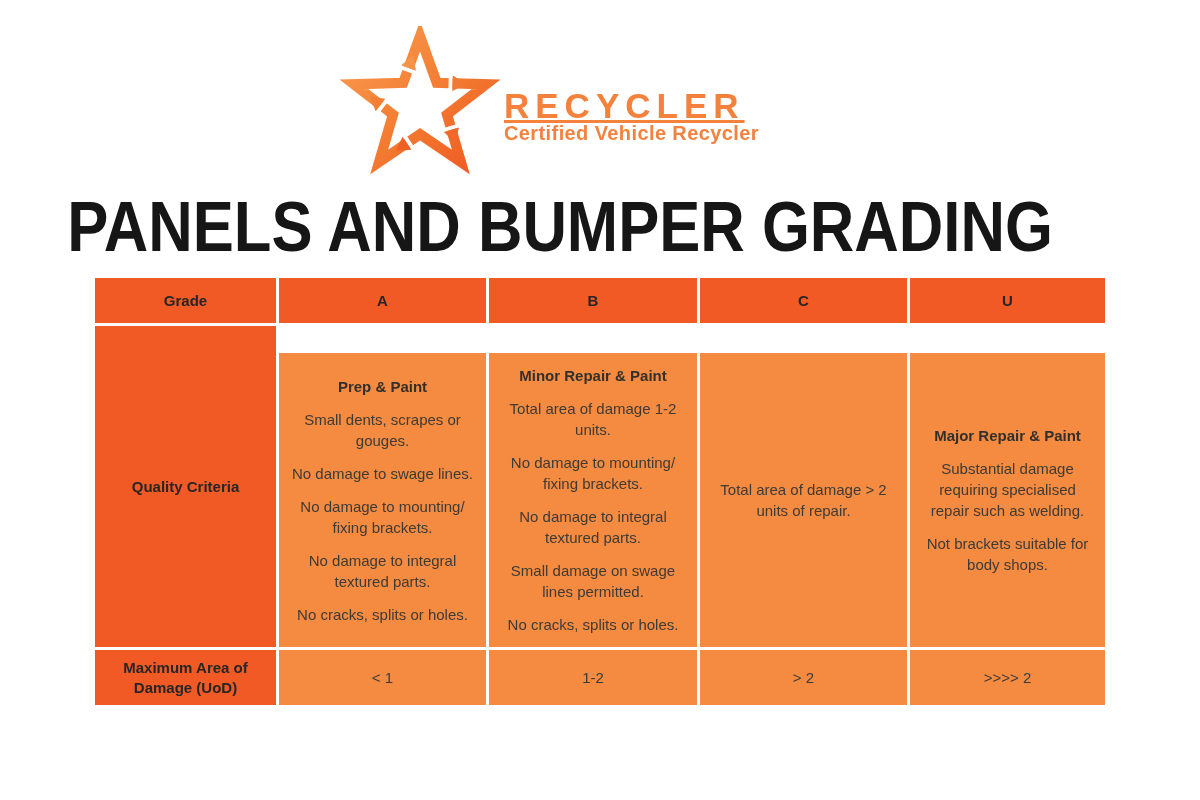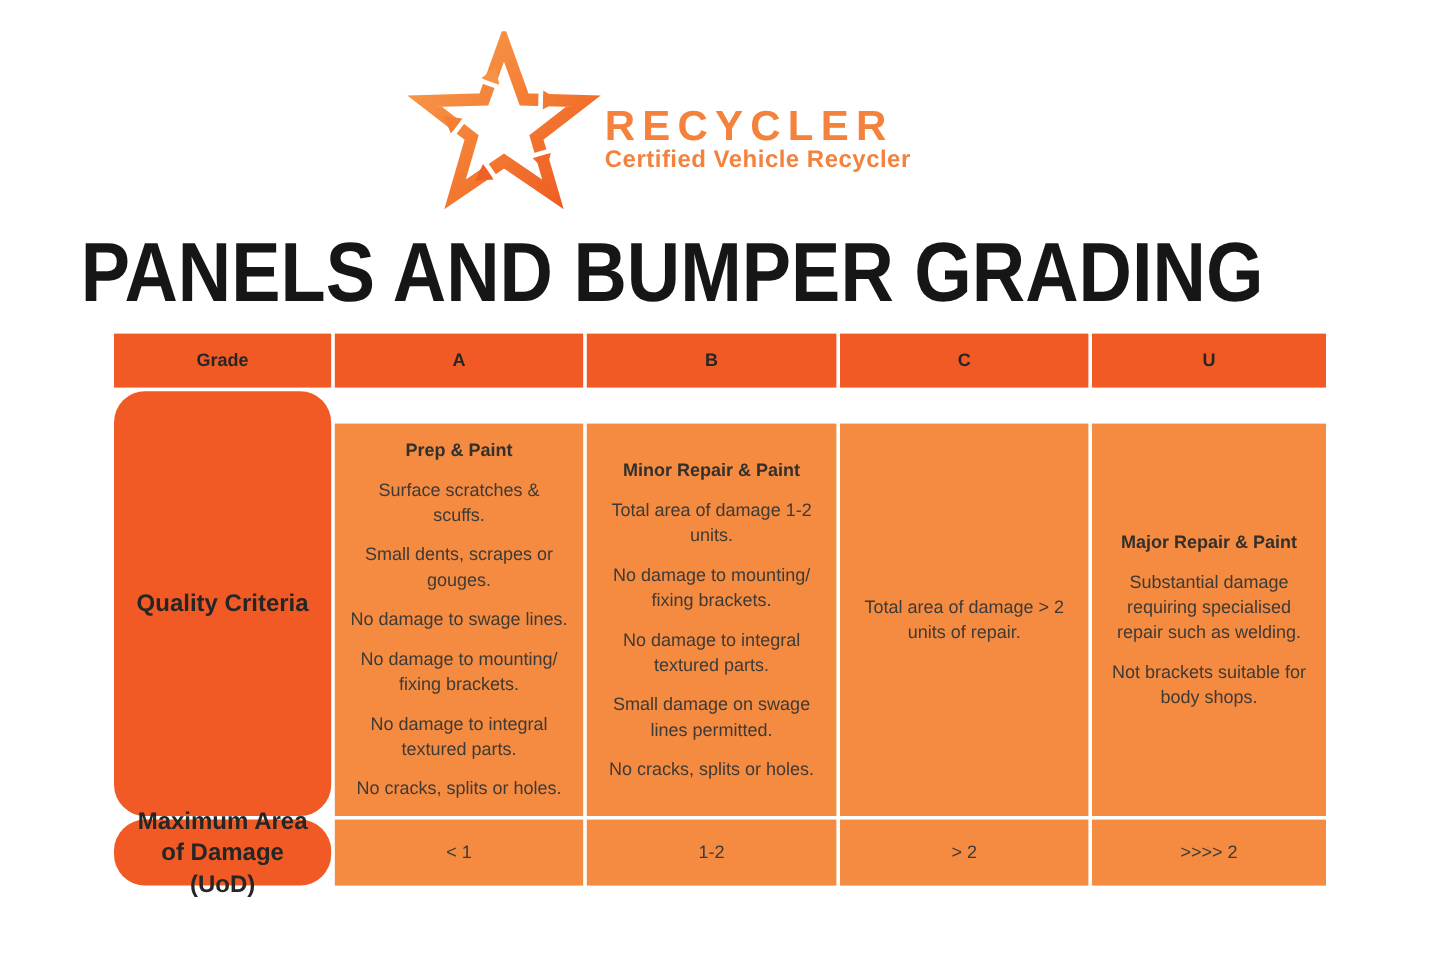--- a/index.html
+++ b/index.html
@@ -2,35 +2,35 @@
 <html><head>
 <meta charset="utf-8">
 <style>
   * { margin:0; padding:0; box-sizing:border-box; }
   html,body { width:1200px; height:800px; background:#ffffff; font-family:"Liberation Sans", sans-serif; overflow:hidden; }
   .page { position:relative; width:1200px; height:800px; background:#ffffff; }
 
   
   .logo-star { position:absolute; left:338px; top:26px; width:164px; height:158px; }
   .logo-text { position:absolute; left:504px; top:88px; }
-  .logo-name { font-size:35px; font-weight:bold; letter-spacing:6px; color:#F4813C; line-height:1; }
+  .logo-name { font-size:35px; font-weight:bold; letter-spacing:6px; color:#F4813C; line-height:1;text-decoration:underline; }
   .logo-tagline { font-size:20px; font-weight:bold; letter-spacing:0.4px; color:#F4823F; line-height:1; }
 
   
   .page-title { position:absolute; top:192px; left:0; width:1060px; text-align:center; }
   .page-title span { display:inline-block; font-size:70px; font-weight:bold; color:#161616; letter-spacing:0px; transform:scaleX(0.88); transform-origin:center; white-space:nowrap; line-height:1; }
 
   
   .grading-table { position:absolute; left:95px; top:278px; width:1038px; height:406px;
     display:grid; grid-template-columns:181px 207px 208px 207px 195px; grid-template-rows:45px 1fr 55px; gap:3px; background:#ffffff; }
   .cell { display:flex; flex-direction:column; align-items:center; justify-content:center; text-align:center; }
   .cell.deep { background:#F15A25; }
   .cell.light { background:#F58B40; }
   .hdr { font-size:15px; font-weight:bold; color:#262626; }
-  .rowlabel { font-size:20px; font-weight:bold; color:#262626; padding:0 14px; line-height:1.3;border-radius:26px; }
+  .rowlabel { font-size:15px; font-weight:bold; color:#262626; padding:0 14px; line-height:1.3; }
   .body-cell { padding:6px 13px;margin-top:27px; }
   .body-cell p { font-size:15px; line-height:1.4; color:#3E3A36; margin:6px 0; }
   .body-cell p.crit-head { font-weight:bold; color:#33302C; }
   .footer-val { font-size:15px; color:#3B3B3B; }
 </style>
 </head>
 <body>
 
 <div class="page">
 
@@ -71,21 +71,20 @@
     <div class="cell deep hdr">Grade</div>
     <div class="cell deep hdr">A</div>
     <div class="cell deep hdr">B</div>
     <div class="cell deep hdr">C</div>
     <div class="cell deep hdr">U</div>
 
     <div class="cell deep rowlabel">Quality Criteria</div>
 
     <div class="cell light body-cell">
       <p class="crit-head">Prep &amp; Paint</p>
-      <p>Surface scratches &amp; scuffs.</p>
       <p>Small dents, scrapes or gouges.</p>
       <p>No damage to swage lines.</p>
       <p>No damage to mounting/ fixing brackets.</p>
       <p>No damage to integral textured parts.</p>
       <p>No cracks, splits or holes.</p>
     </div>
 
     <div class="cell light body-cell">
       <p class="crit-head">Minor Repair &amp; Paint</p>
       <p>Total area of damage 1-2 units.</p>

